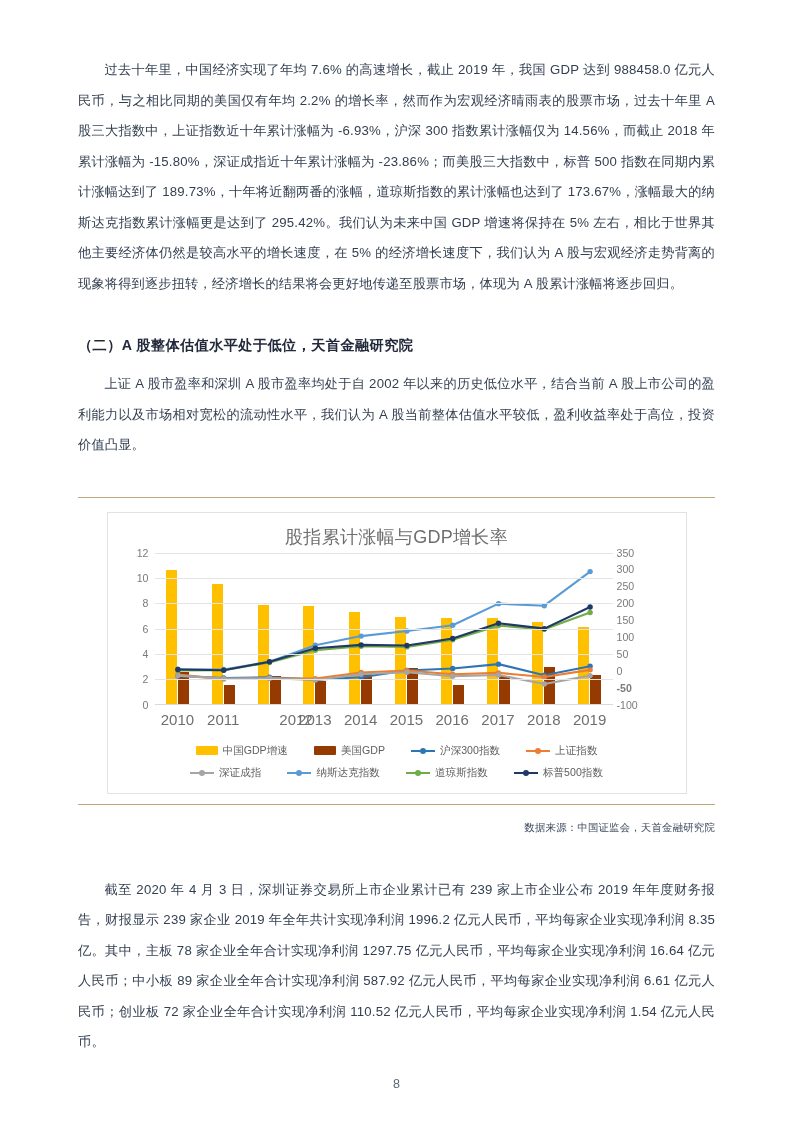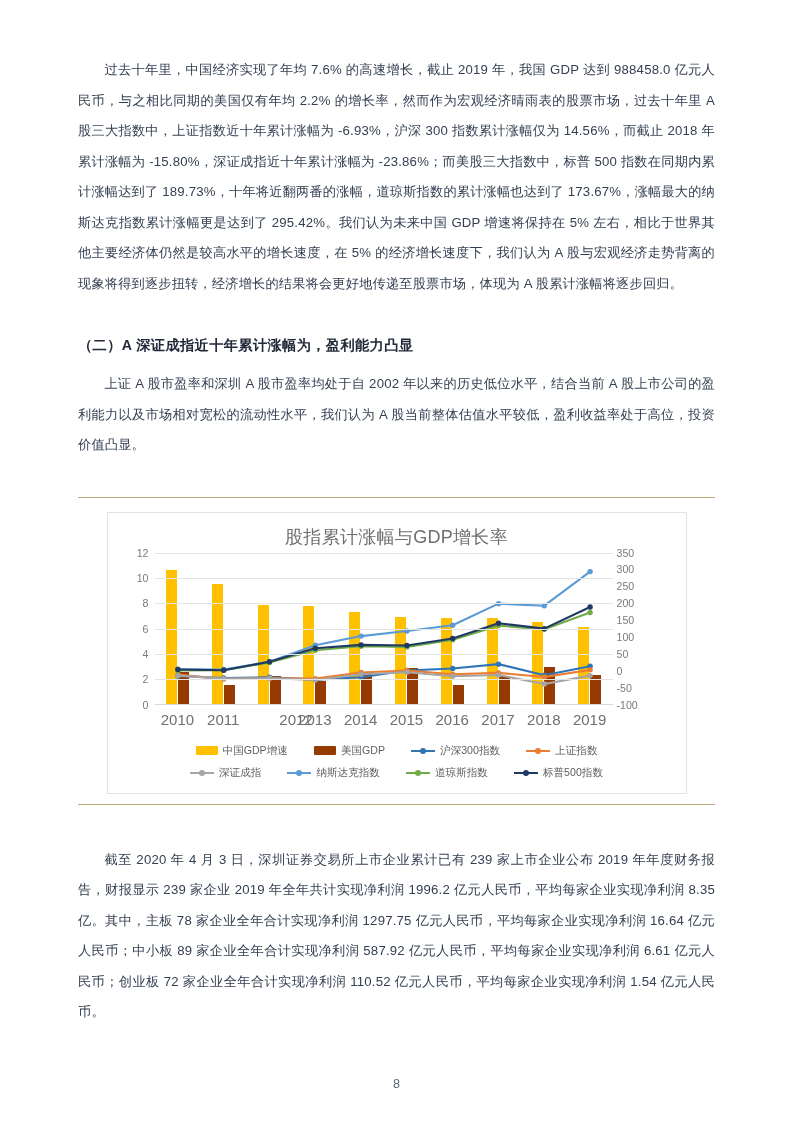--- a/index.html
+++ b/index.html
@@ -145,21 +145,21 @@
     color:#5b6575;
   }
 </style>
 </head>
 <body>
 
 <div class="page">
 
   <p class="para indent" id="p1">过去十年里，中国经济实现了年均 7.6% 的高速增长，截止 2019 年，我国 GDP 达到 988458.0 亿元人民币，与之相比同期的美国仅有年均 2.2% 的增长率，然而作为宏观经济晴雨表的股票市场，过去十年里 A 股三大指数中，上证指数近十年累计涨幅为 -6.93%，沪深 300 指数累计涨幅仅为 14.56%，而截止 2018 年累计涨幅为 -15.80%，深证成指近十年累计涨幅为 -23.86%；而美股三大指数中，标普 500 指数在同期内累计涨幅达到了 189.73%，十年将近翻两番的涨幅，道琼斯指数的累计涨幅也达到了 173.67%，涨幅最大的纳斯达克指数累计涨幅更是达到了 295.42%。我们认为未来中国 GDP 增速将保持在 5% 左右，相比于世界其他主要经济体仍然是较高水平的增长速度，在 5% 的经济增长速度下，我们认为 A 股与宏观经济走势背离的现象将得到逐步扭转，经济增长的结果将会更好地传递至股票市场，体现为 A 股累计涨幅将逐步回归。</p>
 
-  <h2 class="heading">（二）A 深证成指近十年累计涨幅为，盈利能力凸显</h2>
+  <h2 class="heading">（二）A 股整体估值水平处于低位，天首金融研究院</h2>
 
   <p class="para indent" id="p2">上证 A 股市盈率和深圳 A 股市盈率均处于自 2002 年以来的历史低位水平，结合当前 A 股上市公司的盈利能力以及市场相对宽松的流动性水平，我们认为 A 股当前整体估值水平较低，盈利收益率处于高位，投资价值凸显。</p>
 
   <div class="rule" id="rule-top"></div>
 
   <div class="chart-wrap">
     <div class="chart-title">股指累计涨幅与GDP增长率</div>
     <div class="plot-area" id="plot">
         <div class="bar us" style="left: 435.6px; width: 11px; height: 29.5133px; background: rgb(149, 59, 2);"></div>
         <div class="bar us" style="left: 389.8px; width: 11px; height: 37.1133px; background: rgb(149, 59, 2);"></div>
@@ -257,21 +257,21 @@
         <div class="gridline" style="top: 76px;"></div>
         <div class="ytick left" style="top: 76px;">6</div>
         <div class="gridline" style="top: 50.6667px;"></div>
         <div class="ytick left" style="top: 50.6667px;">8</div>
         <div class="gridline" style="top: 25.3333px;"></div>
         <div class="ytick left" style="top: 25.3333px;">10</div>
         <div class="gridline" style="top: 0px;"></div>
         <div class="ytick left" style="top: 0px;">12</div>
         <div class="axis-base"></div>
         <div class="ytick right" style="top: 152px;">-100</div>
-        <div class="ytick right" style="top: 135.111px;">-50</div>
+        <div class="ytick right" style="top: 135.111px; font-weight: bold;">-50</div>
         <div class="ytick right" style="top: 118.222px;">0</div>
         <div class="ytick right" style="top: 101.333px;">50</div>
         <div class="ytick right" style="top: 84.4444px;">100</div>
         <div class="ytick right" style="top: 67.5556px;">150</div>
         <div class="ytick right" style="top: 50.6667px;">200</div>
         <div class="ytick right" style="top: 33.7778px;">250</div>
         <div class="ytick right" style="top: 16.8889px;">300</div>
         <div class="ytick right" style="top: 0px;">350</div>
         <div class="xtick" style="left: 22.9px;">2010</div>
         <div class="xtick" style="left: 68.7px;">2011</div>
@@ -337,17 +337,18 @@
               <b style="background: rgb(32, 56, 100);"></b>
             </span>
             <span>标普500指数</span>
           </div>
         </div>
       </div>
   </div>
 
   <div class="rule" id="rule-bottom"></div>
 
+  <div class="caption">数据来源：中国证监会，天首金融研究院</div>
 
   <p class="para indent" id="p3">截至 2020 年 4 月 3 日，深圳证券交易所上市企业累计已有 239 家上市企业公布 2019 年年度财务报告，财报显示 239 家企业 2019 年全年共计实现净利润 1996.2 亿元人民币，平均每家企业实现净利润 8.35 亿。其中，主板 78 家企业全年合计实现净利润 1297.75 亿元人民币，平均每家企业实现净利润 16.64 亿元人民币；中小板 89 家企业全年合计实现净利润 587.92 亿元人民币，平均每家企业实现净利润 6.61 亿元人民币；创业板 72 家企业全年合计实现净利润 110.52 亿元人民币，平均每家企业实现净利润 1.54 亿元人民币。</p>
 
   <div class="page-number">8</div>
 </div>
 
 </body></html>

